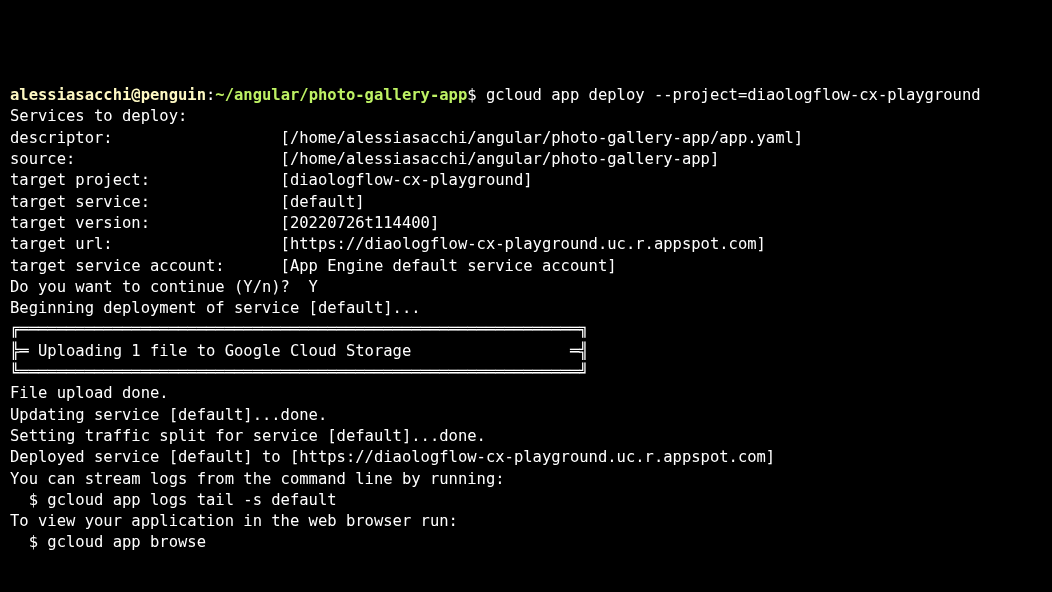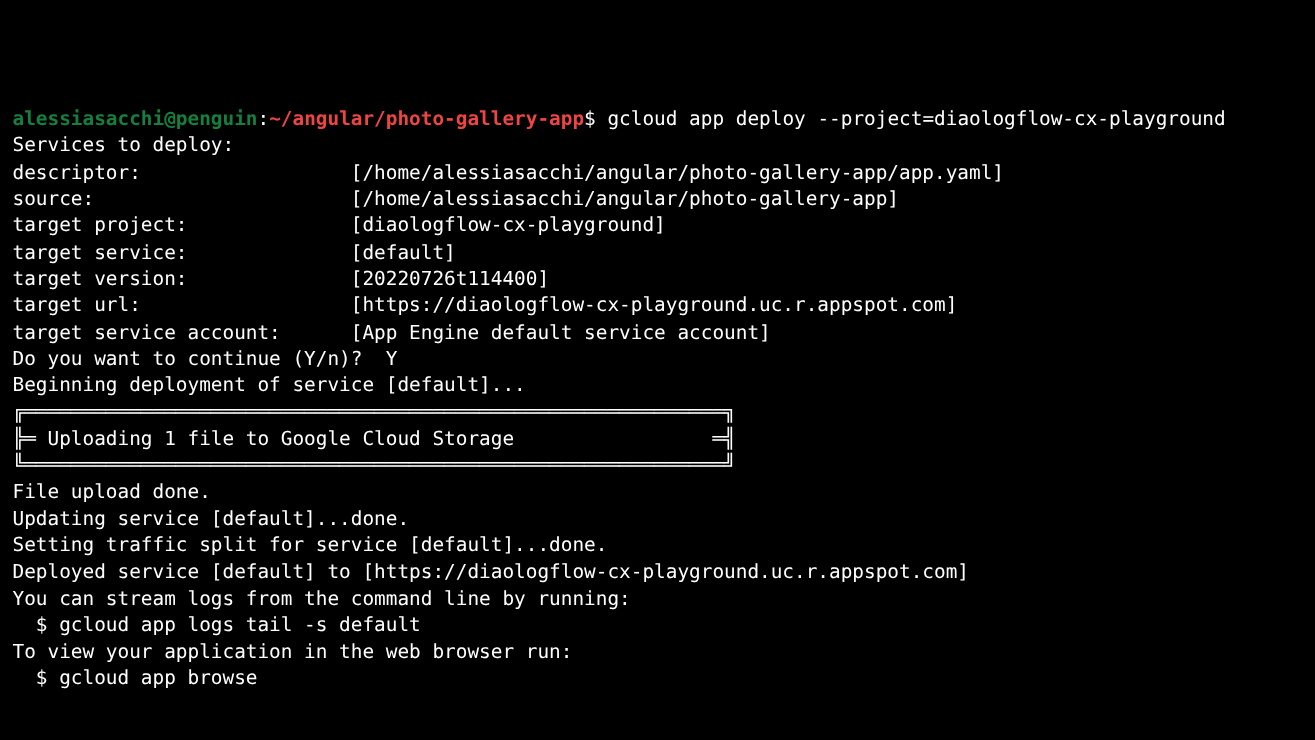--- a/index.html
+++ b/index.html
@@ -13,28 +13,28 @@
       font-family: "Menlo", "Monaco", "Consolas", monospace;
       font-size: 15.5px;
       line-height: 21.3px;
       padding: 0 10px;
       width: 1052px;
       height: 592px;
       overflow: hidden;
       white-space: pre;
     }
     .green-bold {
-      color: #15803d;
+      color: #fef9c3;
       font-weight: bold;
     }
     .white {
       color: #ffffff;
     }
     .blue-bold {
-      color: #ef4444;
+      color: #bef264;
       font-weight: bold;
     }
     .terminal-line {
       display: block;
     }
   </style>
 </head>
 <body>
 
 

